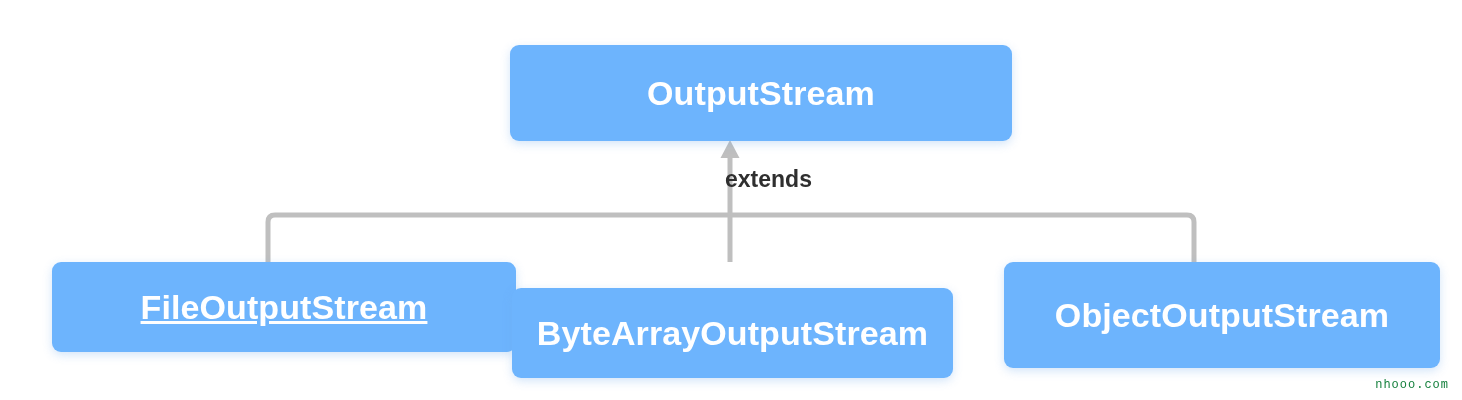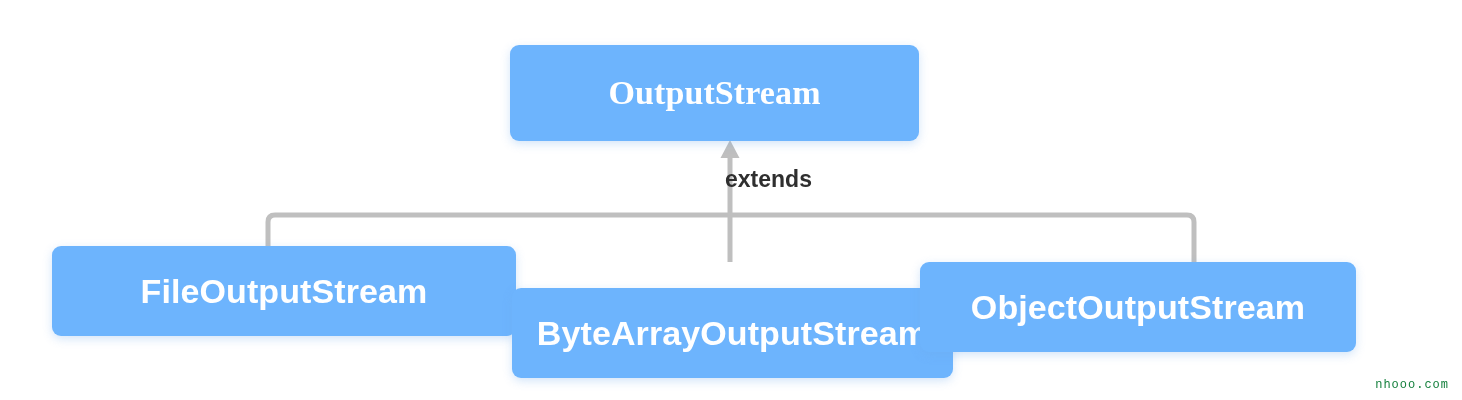--- a/index.html
+++ b/index.html
@@ -31,48 +31,48 @@
   }
   .node-label {
     font-weight: bold;
     letter-spacing: 0.1px;
     line-height: 1;
   }
 
   #node-outputstream {
     left: 510px;
     top: 45px;
-    width: 409px;
+    width: 502px;
     height: 96px;
-    font-family: Liberation Serif, serif;
   }
   #node-outputstream .node-label { font-size: 34px; }
 
   #node-fileoutputstream {
     left: 52px;
-    top: 246px;
+    top: 262px;
     width: 464px;
     height: 90px;
+    text-decoration: underline;
   }
   #node-fileoutputstream .node-label { font-size: 34px; }
 
   #node-bytearrayoutputstream {
     left: 512px;
     top: 268px;
     width: 441px;
     height: 90px;
     margin-top: 20px;
   }
   #node-bytearrayoutputstream .node-label { font-size: 34px; }
 
   #node-objectoutputstream {
-    left: 920px;
+    left: 1004px;
     top: 262px;
     width: 436px;
-    height: 90px;
+    height: 106px;
   }
   #node-objectoutputstream .node-label { font-size: 34px; }
 
   
   .connector-layer {
     position: absolute;
     left: 0;
     top: 0;
     width: 1462px;
     height: 400px;

